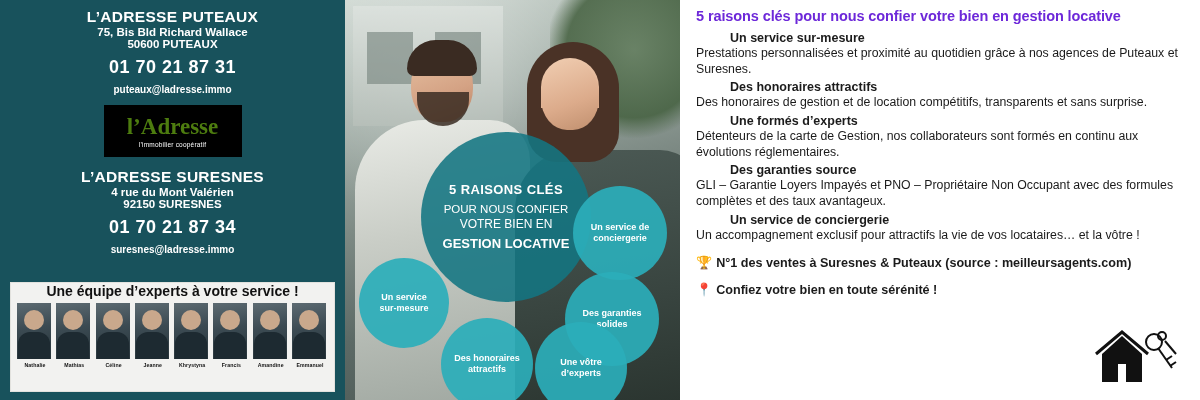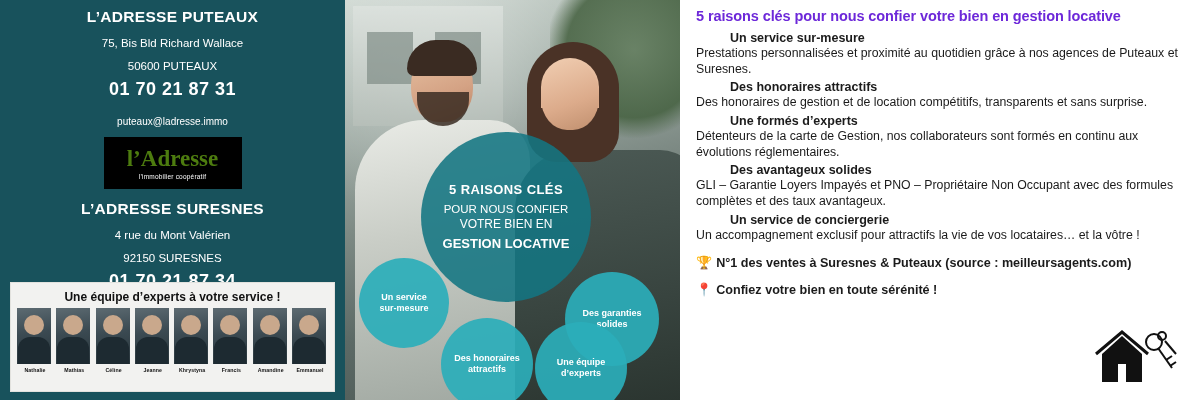--- a/index.html
+++ b/index.html
@@ -17,27 +17,27 @@
     background: #18525c;
     position: relative;
     color: #ffffff;
     text-align: center;
     padding-top: 8px;
   }
   .agency-name {
     font-size: 15.5px; font-weight: bold; letter-spacing: .3px;
   }
   .agency-line {
-    font-size: 11.5px; font-weight: normal; margin-top: 11px;
+    font-size: 11.5px; font-weight: bold; margin-top: 0;
   }
   .agency-phone {
     font-size: 18px; font-weight: bold; margin-top: 7px; letter-spacing: .5px;
   }
   .agency-mail {
-    font-size: 10px; font-weight: normal; margin-top: 16px;
+    font-size: 10px; font-weight: bold; margin-top: 6px;
   }
   .logo-box {
     width: 138px; height: 52px; background: #000000;
     margin: 10px auto 0 auto;
     display: flex; flex-direction: column;
     align-items: center; justify-content: center;
   }
   .logo-text {
     color: #4d7c0f; font-family: "Liberation Serif", serif;
     font-size: 23px; font-weight: bold; line-height: 1;
@@ -48,22 +48,22 @@
   .agency2 { margin-top: 11px; }
 
   
   .team-strip {
     position: absolute; left: 10px; bottom: 8px;
     width: 325px; height: 110px;
     background: #f2f2f0;
     border: 1px solid #e2e2de;
   }
   .team-title {
-    text-align: center; color: #111111; font-size: 12px;
-    font-weight: bold; padding-top: 7px;
+    text-align: center; color: #111111; font-size: 14px;
+    font-weight: bold; padding-top: 0;
   }
   .team-row {
     display: flex; justify-content: space-between;
     padding: 4px 6px 0 6px;
   }
   .team-member { width: 36px; text-align: center; }
   .team-photo {
     width: 34px; height: 56px;
     background: linear-gradient(170deg,#5d6b72 0%,#3b4a52 45%,#27343a 100%);
     position: relative; overflow: hidden;
@@ -284,60 +284,66 @@
     <div class="woman-hair2"></div>
     <div class="woman-head"></div>
 
     <div class="bubble bubble-main">
       <div class="b1">5 RAISONS CLÉS</div>
       <div class="b2">POUR NOUS CONFIER</div>
       <div class="b3">VOTRE BIEN EN</div>
       <div class="b4">GESTION LOCATIVE</div>
     </div>
 
+    <div class="bubble bubble-s b-conciergerie">
+      <div>
+        <div>Un service de</div>
+        <div>conciergerie</div>
+      </div>
+    </div>
     <div class="bubble bubble-s b-surmesure">
       <div>
         <div>Un service</div>
         <div>sur-mesure</div>
       </div>
     </div>
     <div class="bubble bubble-s b-garanties">
       <div>
         <div>Des garanties</div>
         <div>solides</div>
       </div>
     </div>
     <div class="bubble bubble-s b-honoraires">
       <div>
         <div>Des honoraires</div>
         <div>attractifs</div>
       </div>
     </div>
     <div class="bubble bubble-s b-equipe">
       <div>
-        <div>Une équipe</div>
+        <div>Une vôtre</div>
         <div>d’experts</div>
       </div>
     </div>
   </div>
 
   <div class="right-panel">
 
     <div class="r-title">5 raisons clés pour nous confier votre bien en gestion locative</div>
 
     <div class="r-h">Un service sur-mesure</div>
     <div class="r-p">Prestations personnalisées et proximité au quotidien grâce à nos agences de Puteaux et Suresnes.</div>
 
     <div class="r-h">Des honoraires attractifs</div>
     <div class="r-p">Des honoraires de gestion et de location compétitifs, transparents et sans surprise.</div>
 
     <div class="r-h">Une formés d’experts</div>
     <div class="r-p">Détenteurs de la carte de Gestion, nos collaborateurs sont formés en continu aux évolutions réglementaires.</div>
 
-    <div class="r-h">Des avantageux solides</div>
+    <div class="r-h">Des garanties source</div>
     <div class="r-p">GLI – Garantie Loyers Impayés et PNO – Propriétaire Non Occupant avec des formules complètes et des taux avantageux.</div>
 
     <div class="r-h">Un service de conciergerie</div>
     <div class="r-p">Un accompagnement exclusif pour attractifs la vie de vos locataires… et la vôtre !</div>
 
     <div class="r-footline">
       <span class="emoji">🏆</span>
       <span>N°1 des ventes à Suresnes &amp; Puteaux (source : meilleursagents.com)</span>
     </div>
     <div class="r-footline">

